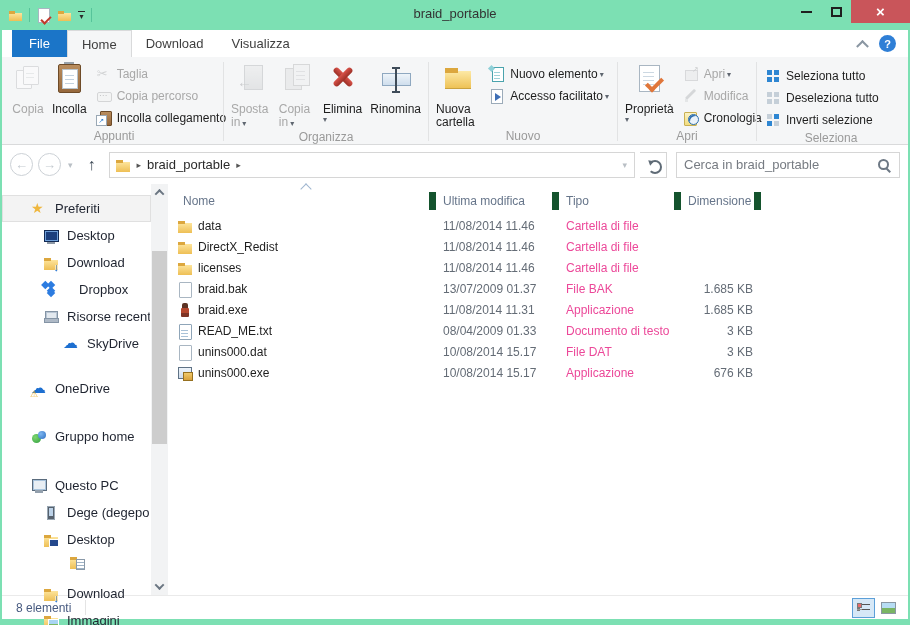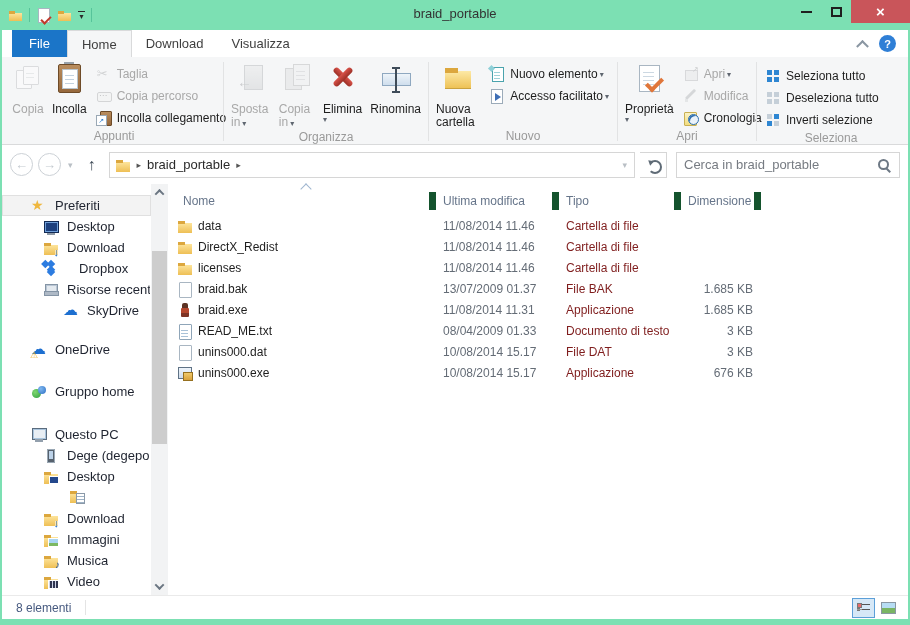--- a/index.html
+++ b/index.html
@@ -48,39 +48,39 @@
 .upbtn{color:#3b4754;font-size:16px;width:24px;text-align:center;flex:none}
 .crumb{flex:1;height:26px;border:1px solid #d6d6d6;display:flex;align-items:center;padding:0 5px;gap:6px;font-size:13px;color:#2b2b2b}
 .crumb-sep{font-size:9px;color:#555}
 .crumb-right{margin-left:auto;display:flex;align-items:center;gap:8px;color:#6b7682}
 .refreshbox{width:27px;height:26px;border:1px solid #d6d6d6;border-left:none;display:flex;align-items:center;justify-content:center;flex:none}
 .search{width:224px;height:26px;border:1px solid #d6d6d6;display:flex;align-items:center;padding:0 7px;color:#767b82;font-size:13px;margin-left:4px;flex:none}
 .search .ic-search{margin-left:auto}
 
 .main{flex:1;display:flex;min-height:0}
 .sidebar{width:166px;position:relative;padding:11px 17px 0 0;font-size:13px;color:#1f2430;flex:none}
-.srow{height:21px;display:flex;align-items:center;gap:8px;overflow:hidden;white-space:nowrap;border:1px solid transparent}
+.srow{height:27px;display:flex;align-items:center;gap:8px;overflow:hidden;white-space:nowrap;border:1px solid transparent}
 .srow.selected{background:#f3f3f3;border-color:#e0e0e0}
 .slabel{overflow:hidden;text-overflow:clip}
 .side-spacer{height:21px}
 .sb{position:absolute;top:0;right:0;bottom:0;width:17px;background:#f2f3f4}
 .sb-btn{height:17px;display:flex;align-items:center;justify-content:center}
 .sb-c{width:7px;height:7px;border-left:2px solid #6b7682;border-top:2px solid #6b7682}
 .sb-c.up{transform:rotate(45deg) translate(1px,1px)}
 .sb-c.down{transform:rotate(225deg) translate(1px,1px)}
 .sb-thumb{position:absolute;left:1px;right:1px;top:67px;height:193px;background:#cdcdcd}
 .sb-btn-bottom{position:absolute;bottom:0;left:0;right:0}
 .filearea{flex:1;display:flex;flex-direction:column;padding:2px 0 0 8px;min-width:0}
 .fheader{height:29px;display:flex;align-items:center;color:#66758a;position:relative}
 .hcell{height:18px;line-height:18px;border-right:7px solid #14532d;padding-left:7px}
 .hsort{position:absolute;left:126px;top:-1px;width:8px;height:8px;border-left:1px solid #9fb6cf;border-top:1px solid #9fb6cf;transform:rotate(45deg)}
 .frow{height:21px;display:flex;align-items:center}
 .fname{width:260px;display:flex;align-items:center;gap:5px;color:#1e1e1e;padding-left:1px}
 .fmod{width:123px;color:#646c76;padding-left:7px}
-.ftype{width:122px;color:#7f1d1d;padding-left:7px}
+.ftype{width:122px;color:#ec4899;padding-left:7px}
 .fsize{width:80px;text-align:right;color:#646c76;padding-right:8px}
 
 .status{height:24px;border-top:1px solid #eaeaea;display:flex;align-items:center;padding:0 8px 0 14px;font-size:12px;color:#46597f}
 .st-sep{width:1px;height:15px;background:#e4e4e4;margin-left:14px}
 .viewbtns{margin-left:auto;display:flex;gap:2px}
 .vb{width:23px;height:20px;border:1px solid transparent;display:flex;align-items:center;justify-content:center;position:relative}
 .vb.sel{border-color:#5c9fd8;background:#d6e8f7}
 .vb-det{width:13px;height:11px;position:relative}
 .vb-det::before{content:"";position:absolute;left:0;top:1px;width:3px;height:3px;background:#e86a6a;border:1px solid #777;box-shadow:0 -1px 0 1px #fff0, 0 5px 0 0 #fff}
 .vb-det::before{box-shadow:none}

